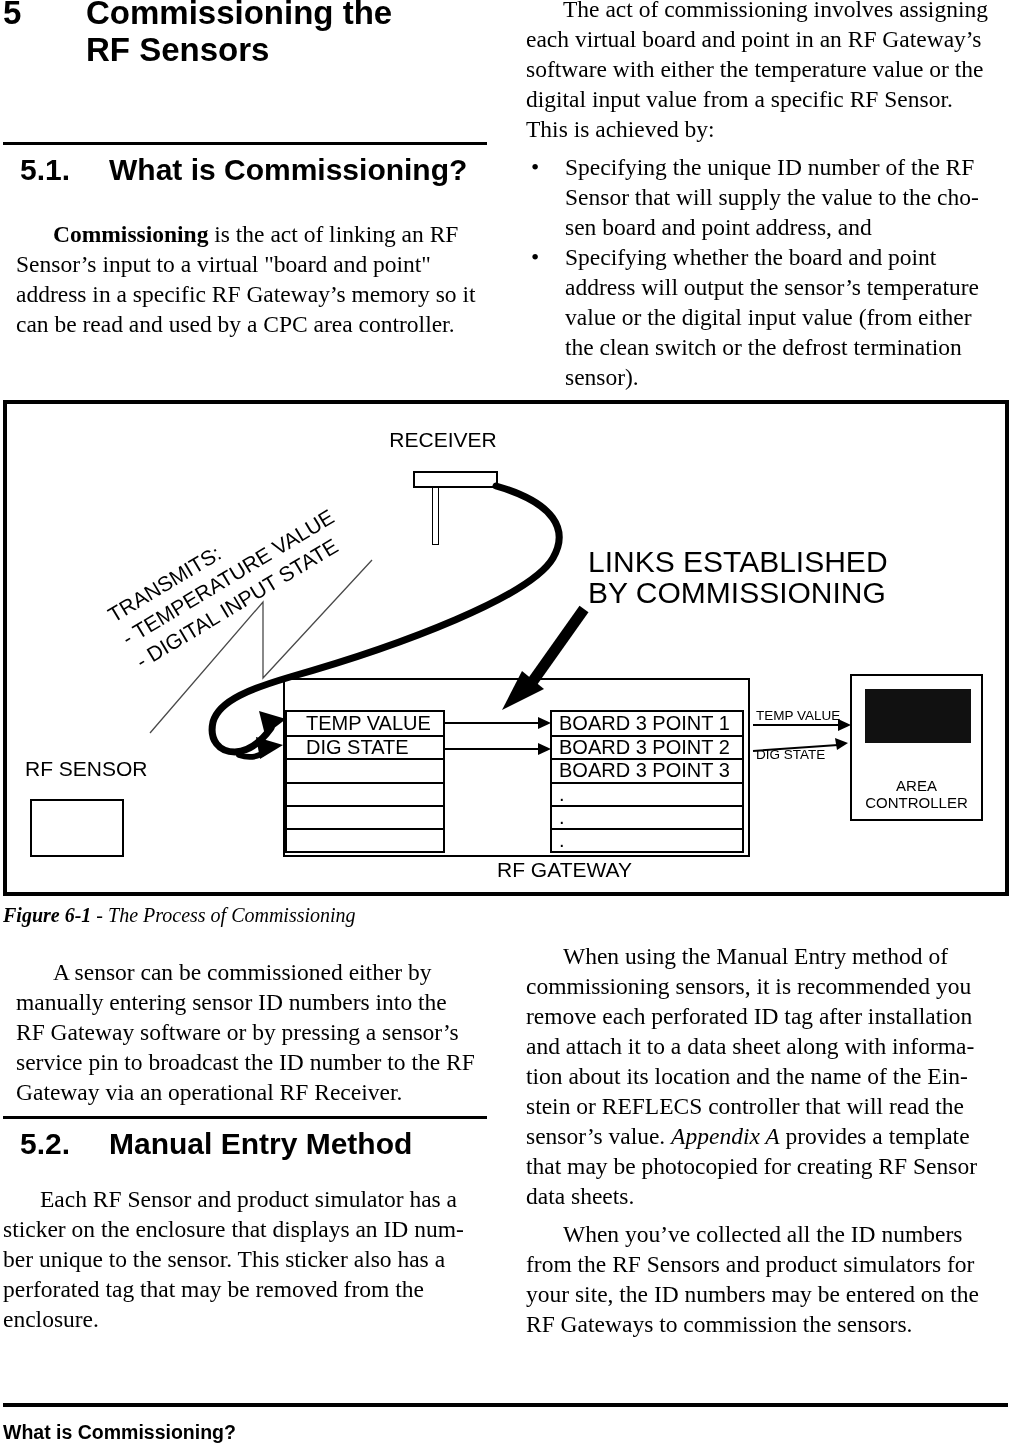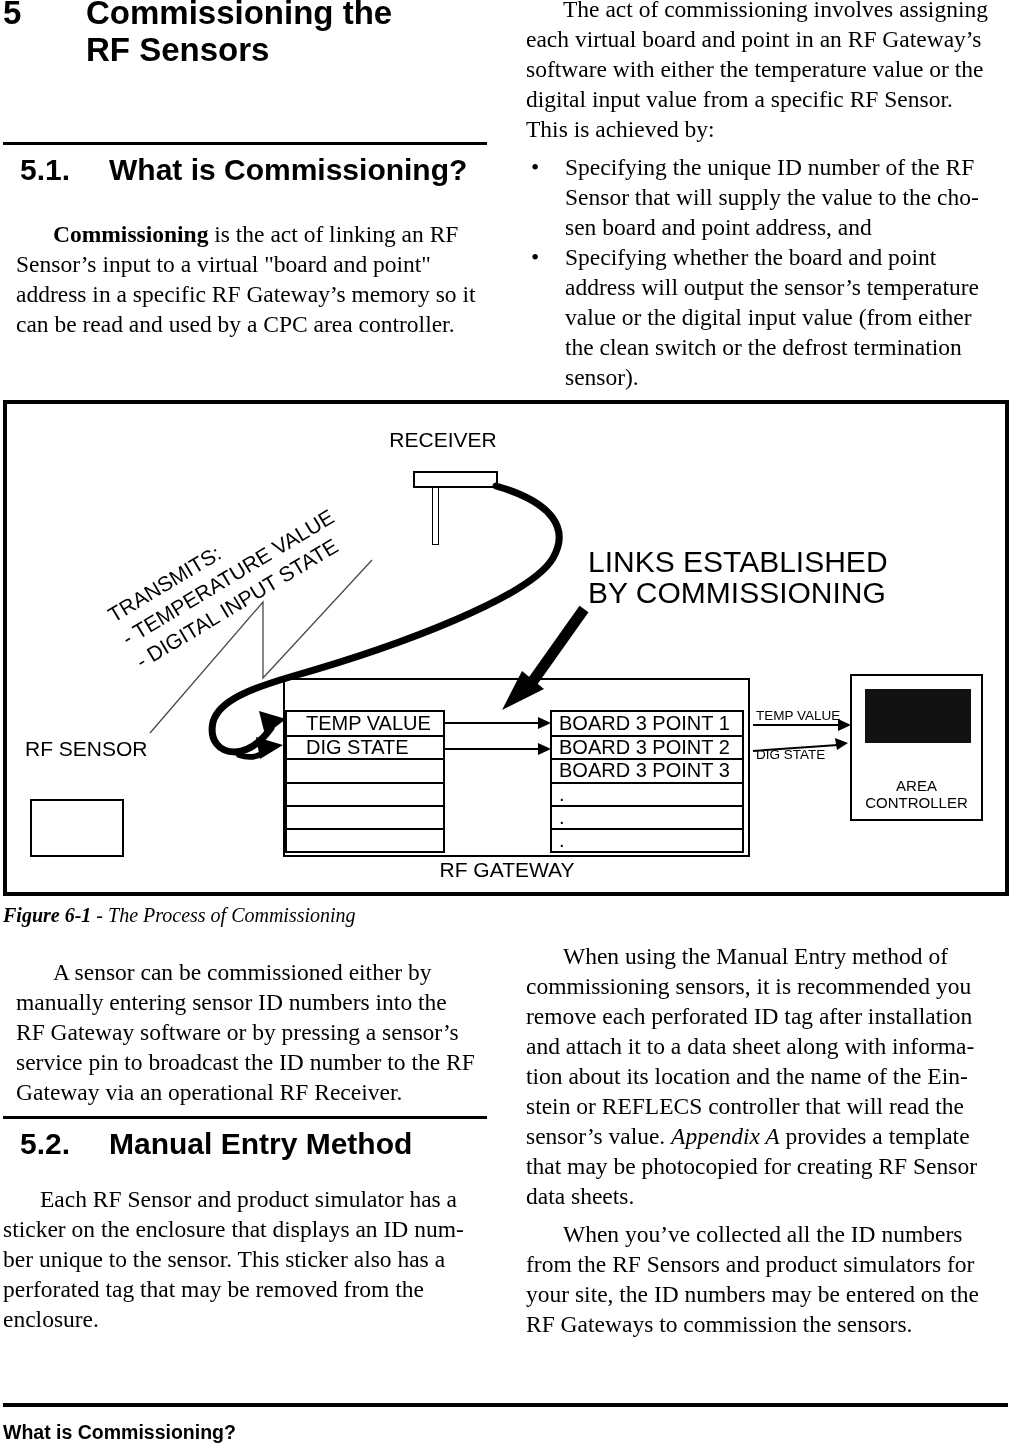--- a/index.html
+++ b/index.html
@@ -38,21 +38,21 @@
   .receiver-rect{position:absolute;left:410px;top:71px;width:85px;height:17px;
     border:2px solid #000;box-sizing:border-box;}
   .receiver-stem{position:absolute;left:429px;top:87px;width:7px;height:58px;
     border:1.5px solid #000;box-sizing:border-box;background:#fff;}
   .transmits{position:absolute;left:100px;top:205px;
     transform:rotate(-31deg);transform-origin:left top;
     font-size:21px;line-height:27px;white-space:pre;}
   .links{position:absolute;left:585px;top:146px;font-size:30px;line-height:31px;white-space:pre;}
   .gateway-box{position:absolute;left:280px;top:278px;width:467px;height:179px;
     border:2px solid #000;box-sizing:border-box;}
-  .gateway-label{position:absolute;left:379px;top:458px;width:250px;text-align:center;
+  .gateway-label{position:absolute;left:379px;top:458px;width:250px;text-align:right;
     font-size:21px;}
   .itable{position:absolute;border:2px solid #000;background:#fff;}
   .itable .row{height:23.2px;border-top:2px solid #000;display:flex;align-items:center;
     font-size:20px;box-sizing:border-box;}
   .itable .row:first-child{border-top:none;}
   .t-input{left:282px;top:310px;width:156px;}
   .t-input .row{padding-left:19px;}
   .t-board{left:547px;top:310px;width:190px;}
   .t-board .row{padding-left:7px;}
   .area-box{position:absolute;left:847px;top:274px;width:133px;height:147px;
@@ -146,21 +146,21 @@
     <div class="receiver-rect"></div>
     <div class="receiver-stem"></div>
 
     <div class="transmits">TRANSMITS:
 - TEMPERATURE VALUE
 - DIGITAL INPUT STATE</div>
 
     <div class="links">LINKS ESTABLISHED
 BY COMMISSIONING</div>
 
-    <div class="fig-label" style="left:22px;top:338px;">RF SENSOR</div>
+    <div class="fig-label" style="left:22px;top:358px;">RF SENSOR</div>
     <div class="rf-sensor-box"></div>
 
     <div class="gateway-box"></div>
     <div class="gateway-label">RF GATEWAY</div>
 
     <div class="itable t-input">
       <div class="row">TEMP VALUE</div>
       <div class="row">DIG STATE</div>
       <div class="row"></div>
       <div class="row"></div>

